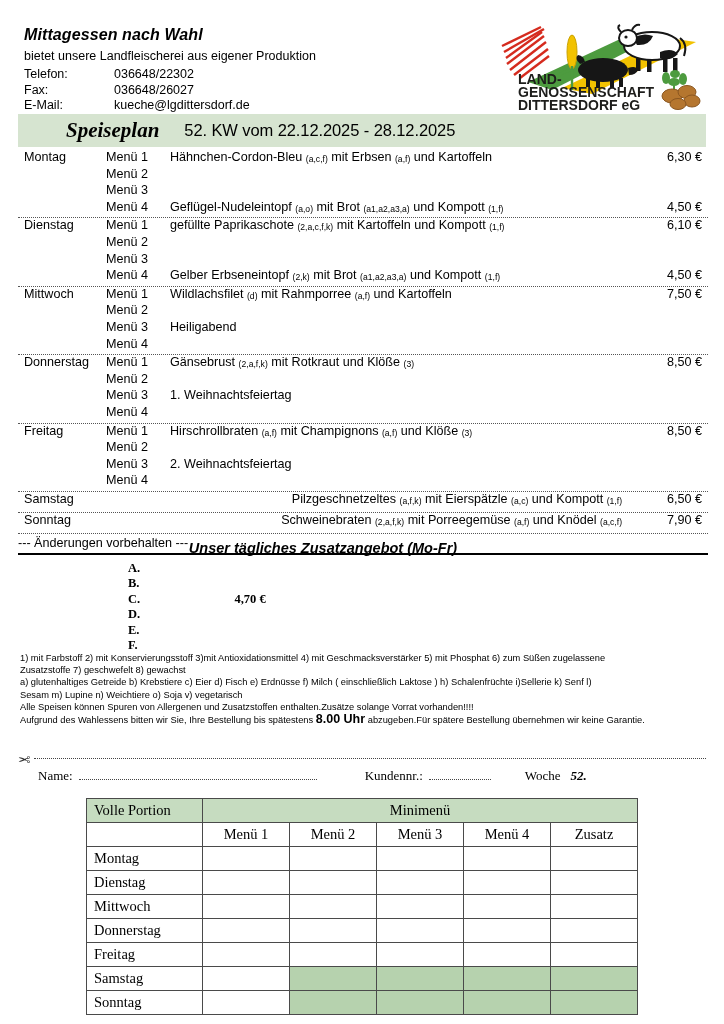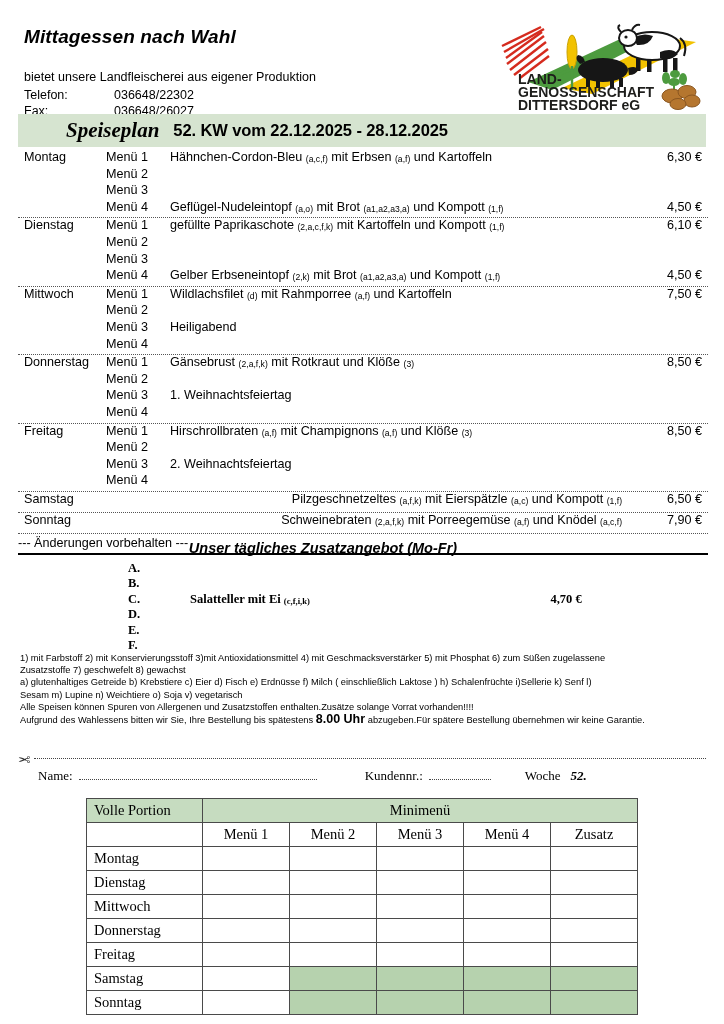--- a/index.html
+++ b/index.html
@@ -26,23 +26,23 @@
   
   .header {
     position: absolute;
     left: 24px;
     top: 26px;
     width: 460px;
   }
   .hdr-title {
     font-weight: bold;
     font-style: italic;
-    font-size: 19px;
+    font-size: 16px;
     letter-spacing: .1px;
-    margin-bottom: 22px;
+    margin-bottom: 5px;
   }
   .hdr-sub {
     font-size: 12.5px;
     margin-bottom: 4px;
   }
   .contact-row {
     font-size: 12.5px;
     line-height: 15.5px;
     display: flex;
   }
@@ -72,23 +72,22 @@
   }
   .banner-title {
     font-family: "Liberation Serif", serif;
     font-weight: bold;
     font-style: italic;
     font-size: 21px;
     margin-left: 48px;
   }
   .banner-week {
     font-size: 16.5px;
-    margin-left: 14px;
+    margin-left: 25px;
     letter-spacing: -.1px;
-    font-weight: bold;
   }
 
   
   .menu {
     position: absolute;
     left: 18px;
     top: 150px;
     width: 690px;
   }
   .day-block {
@@ -518,21 +517,20 @@
       <span class="e-name"></span>
       <span class="e-price"></span>
     </div>
     <div class="extra-row">
       <span class="e-letter">B.</span>
       <span class="e-name"></span>
       <span class="e-price"></span>
     </div>
     <div class="extra-row">
       <span class="e-letter">C.</span>
-      <span class="e-name"><span>Salatteller mit Ei</span> <span class="alg">(c,f,i,k)</span></span>
       <span class="e-price">4,70 €</span>
     </div>
     <div class="extra-row">
       <span class="e-letter">D.</span>
       <span class="e-name"></span>
       <span class="e-price"></span>
     </div>
     <div class="extra-row">
       <span class="e-letter">E.</span>
       <span class="e-name"></span>

